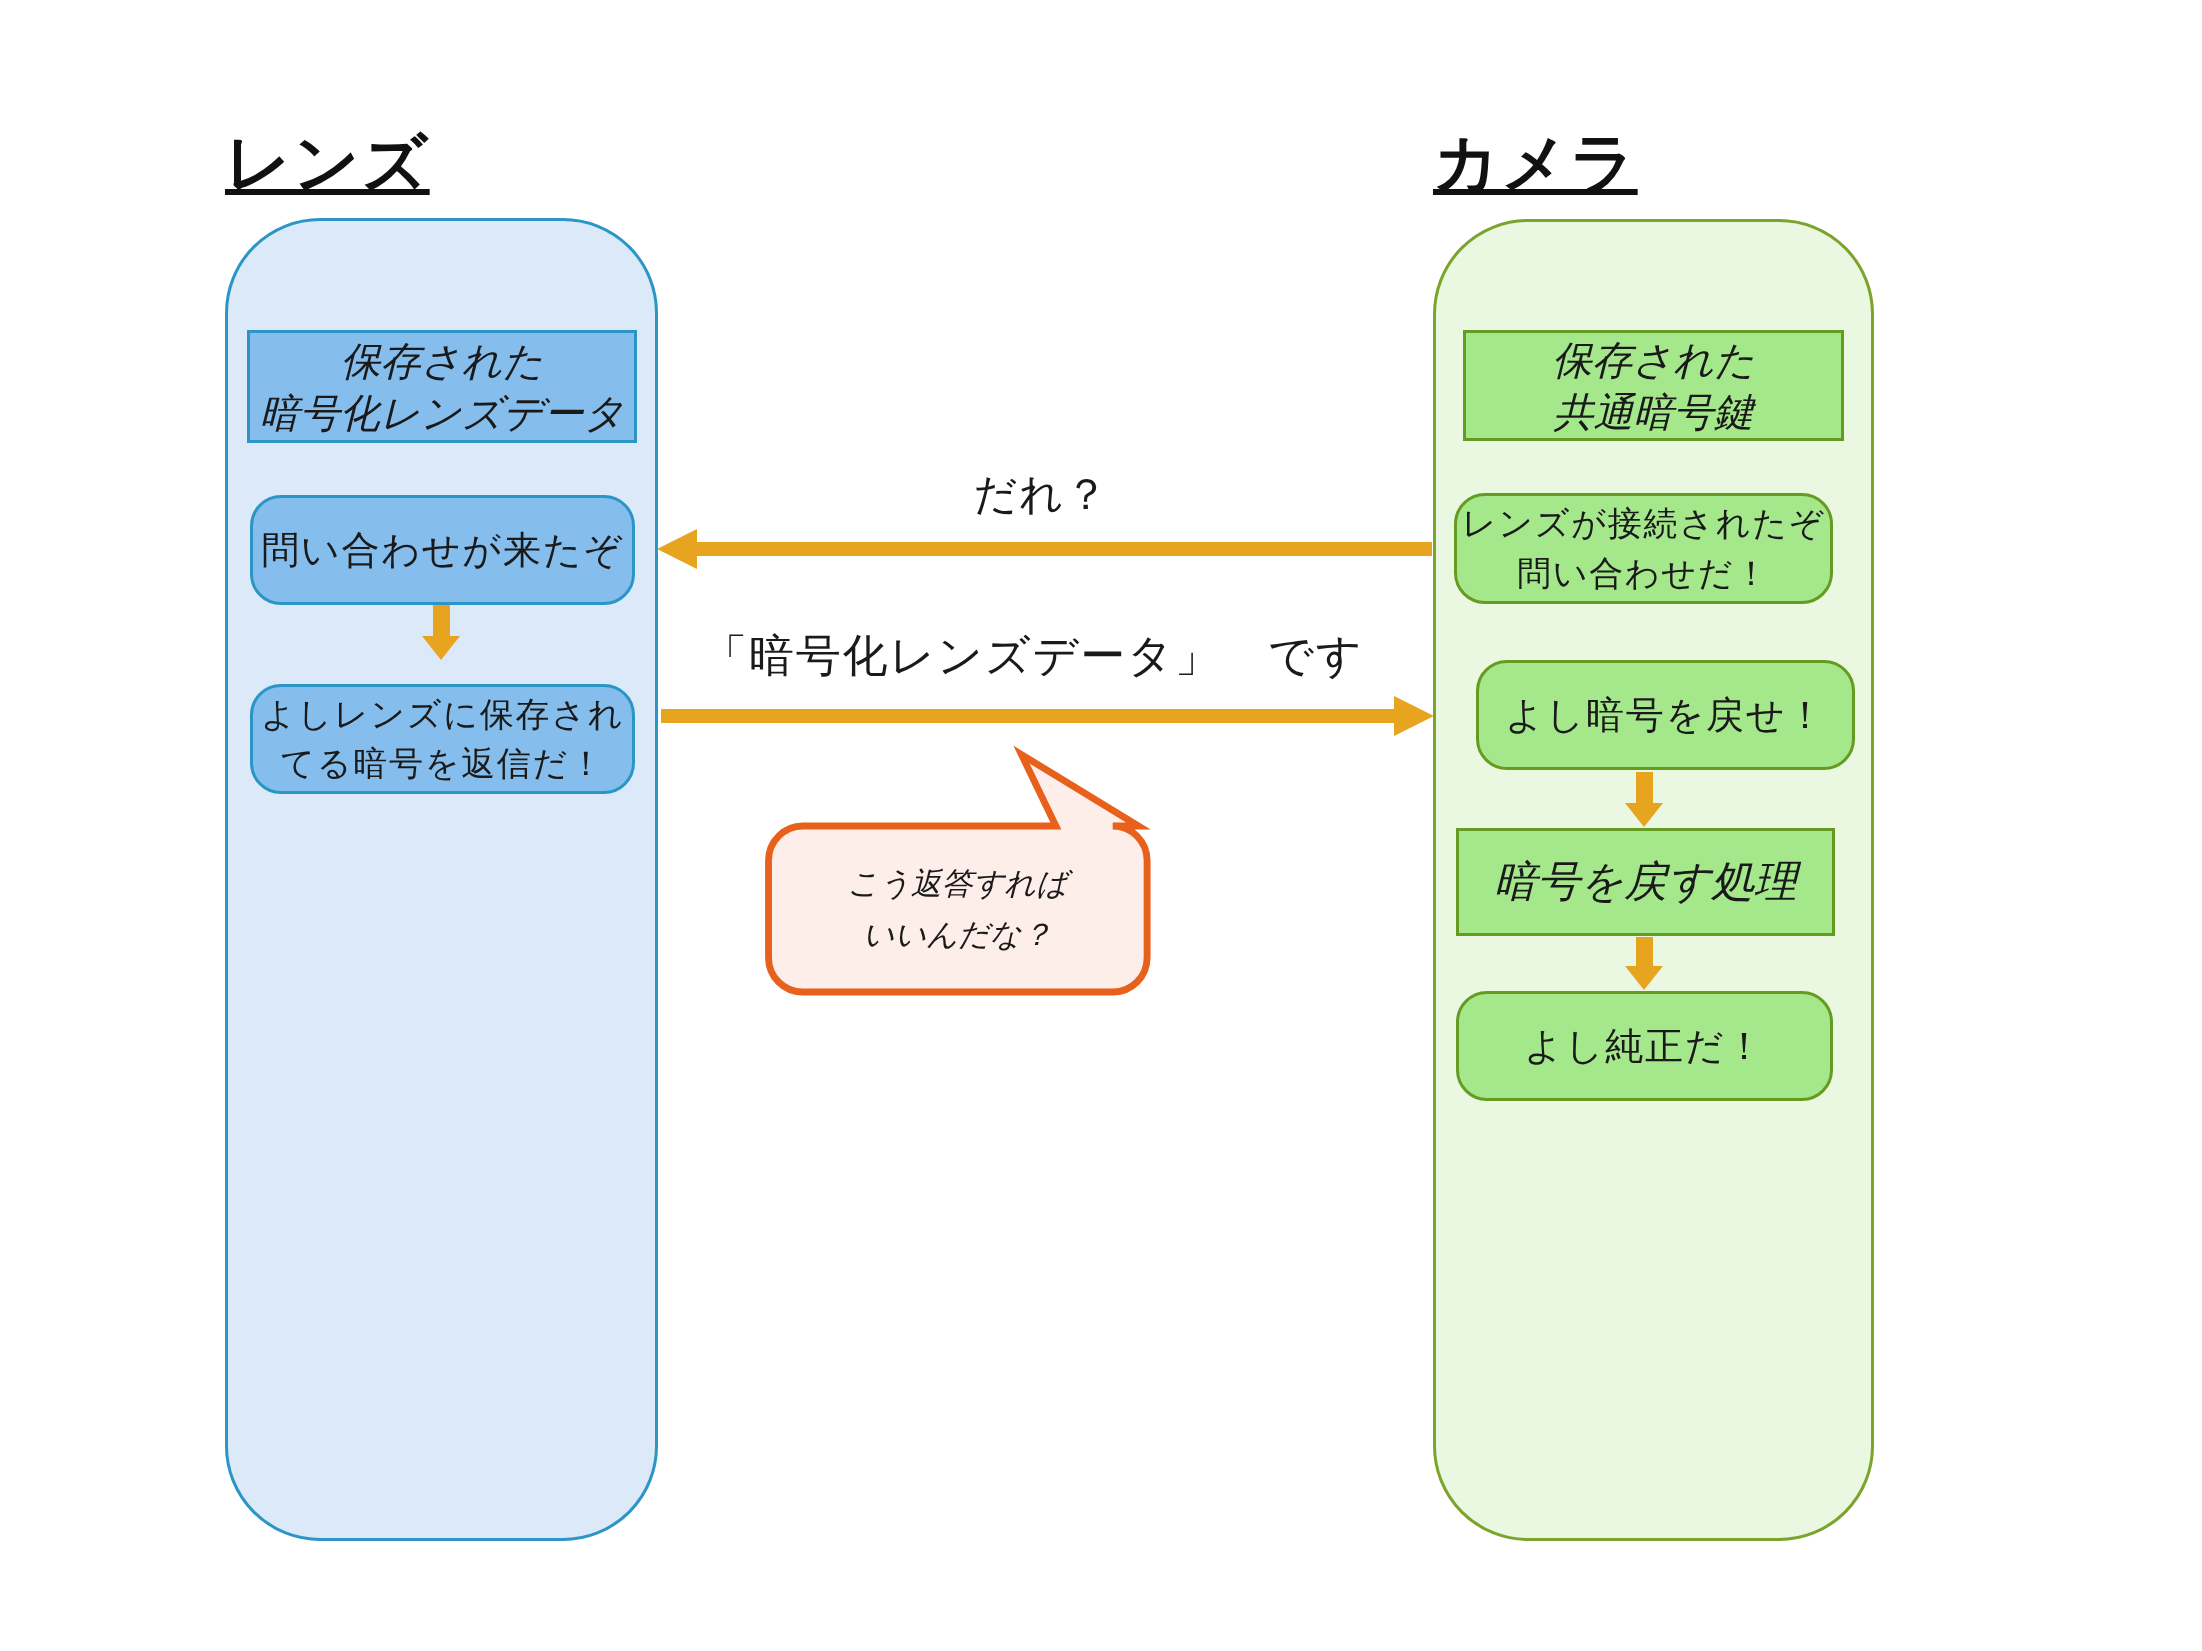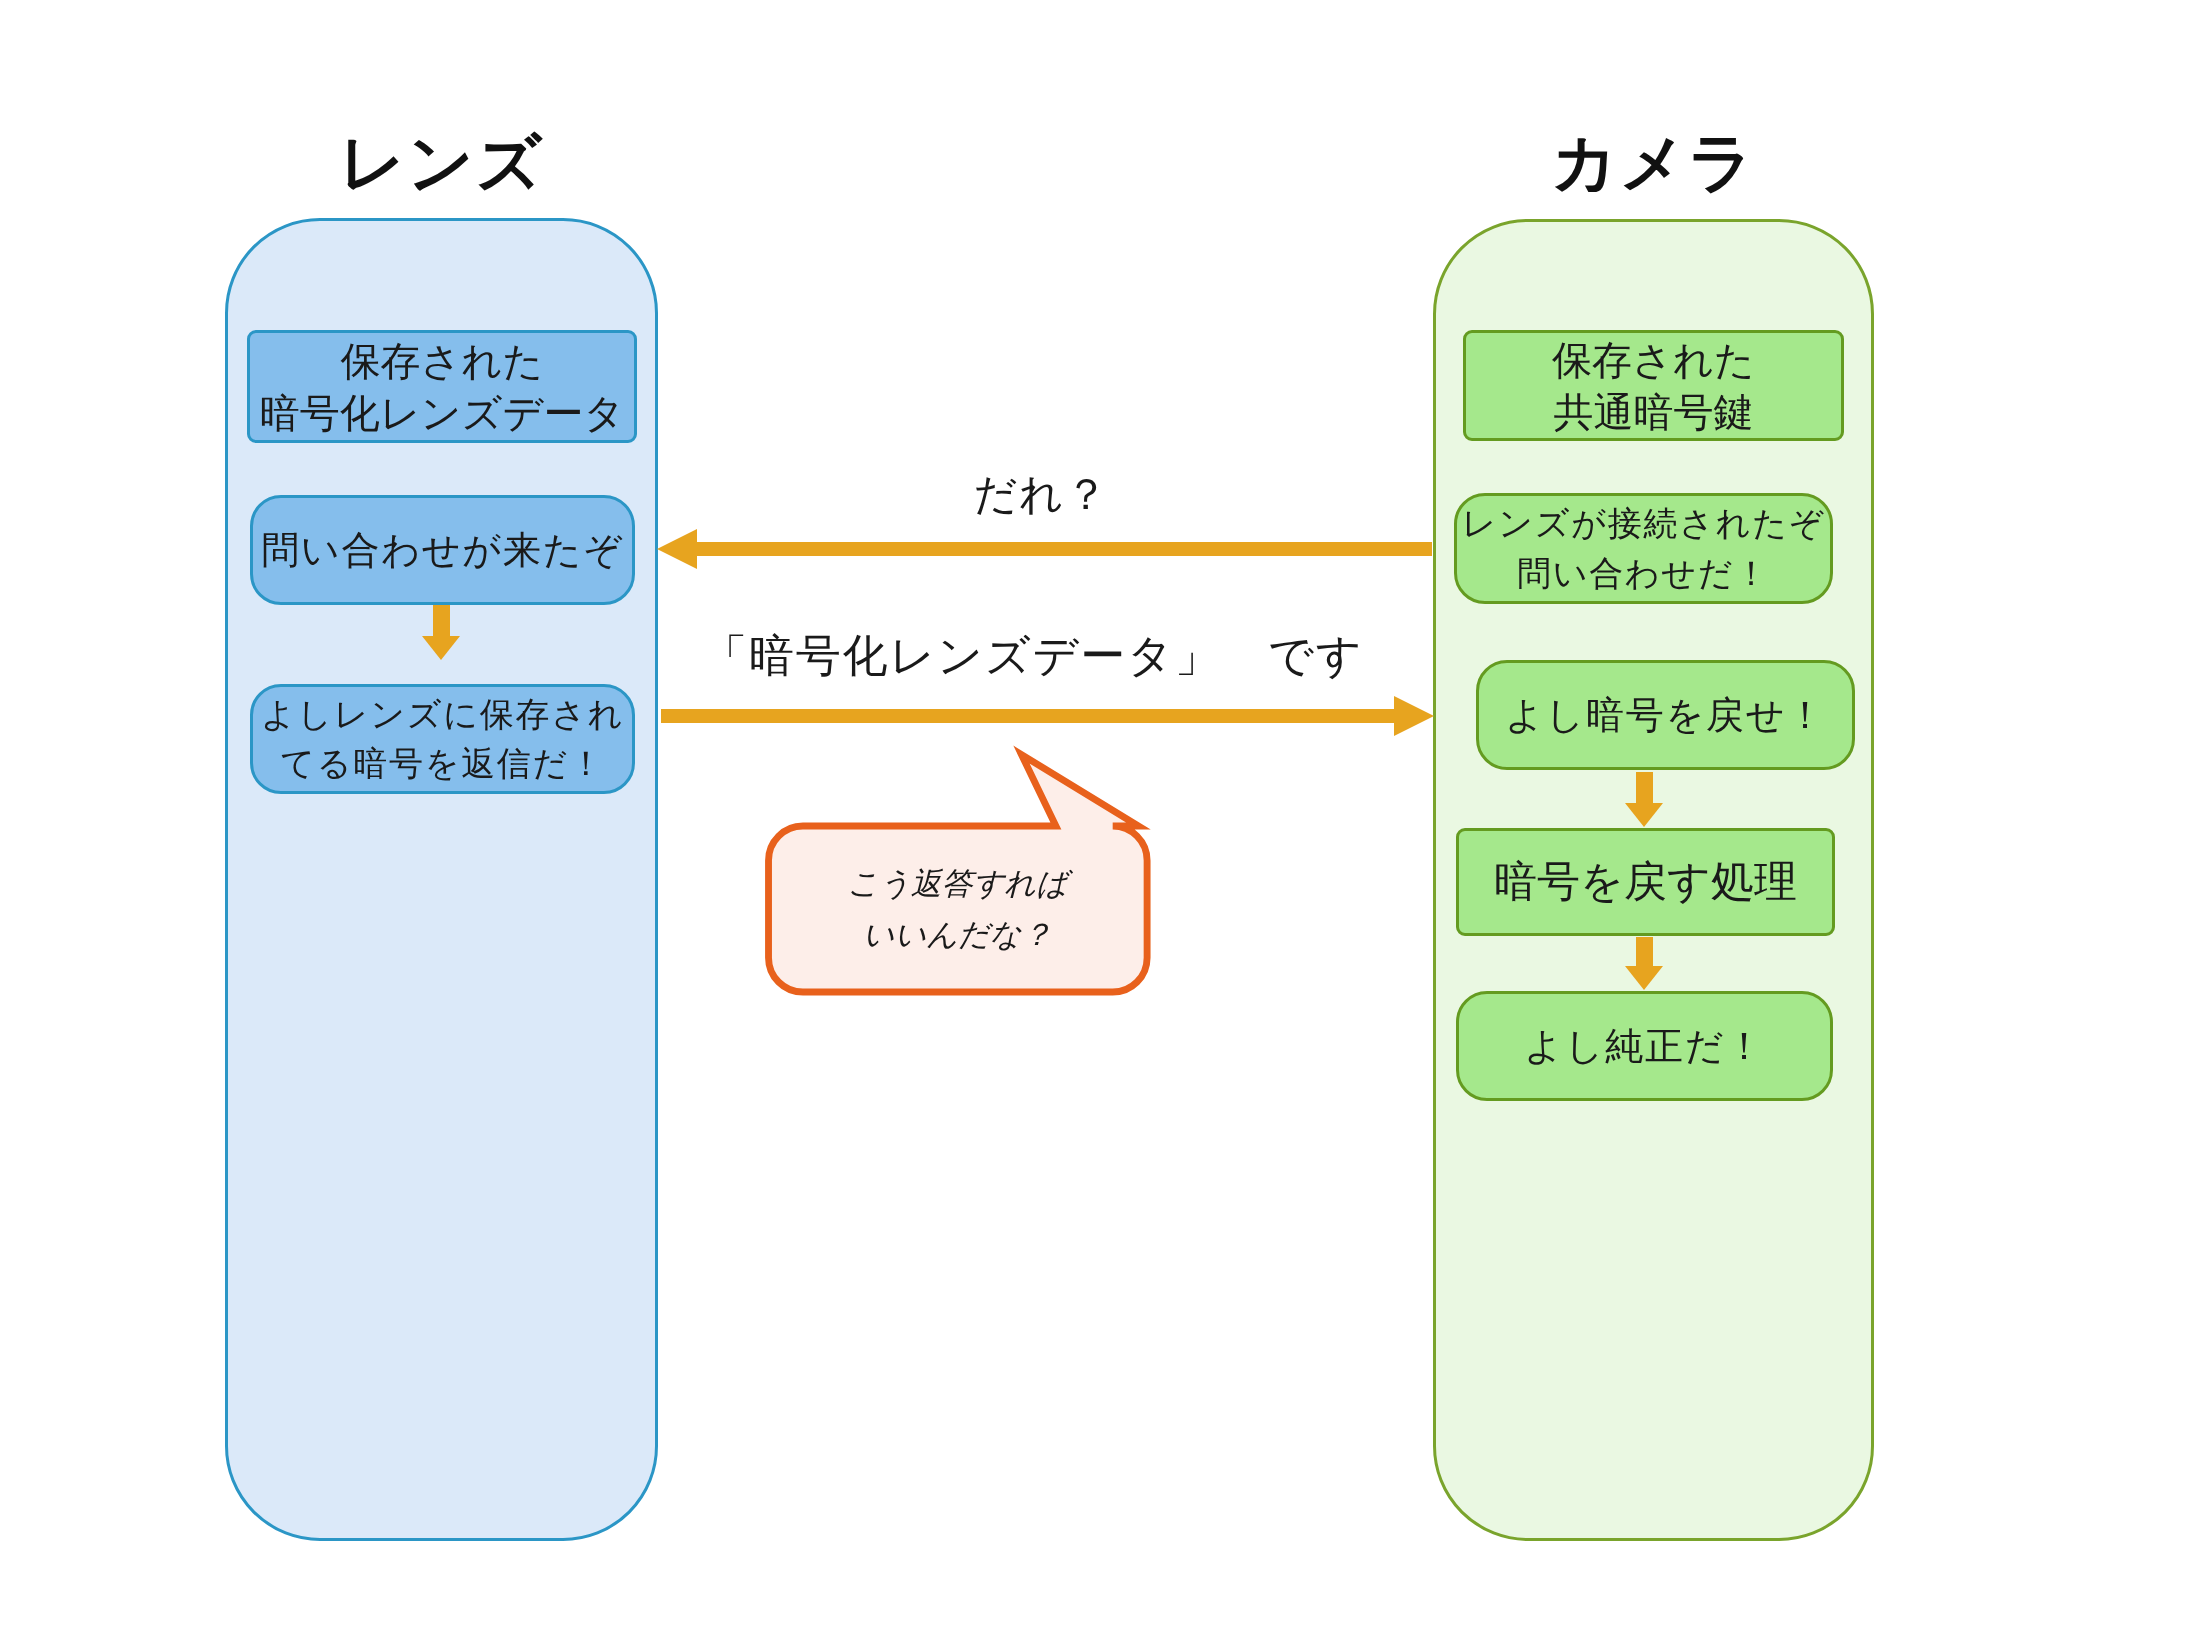--- a/index.html
+++ b/index.html
@@ -1,34 +1,34 @@
 <!DOCTYPE html>
 <html style="--background: #ffffff; --text: #1a1a1a; --lane-lens-fill: #dbe9f9; --lane-lens-border: #2b96c6; --box-lens-fill: #85beec; --box-lens-border: #2b96c6; --lane-camera-fill: #eaf8e2; --lane-camera-border: #7aa42c; --box-camera-fill: #a5e88c; --box-camera-border: #649b20; --arrow: #e7a41f; --bubble-fill: #fdeee9; --bubble-border: #e8611c;font-size:13.8px"><head>
 <meta charset="utf-8">
 <style>
   html,body{margin:0;padding:0;background:#ffffff;}
   .canvas{position:relative;width:2203px;height:1652px;background:var(--background,#fff);overflow:hidden;
           font-family:"Liberation Sans","DejaVu Sans",sans-serif;color:var(--text,#1a1a1a);}
 
-  .title{position:absolute;top:127px;text-align:center;font-weight:900;font-size:65px;line-height:1.1;
-         color:#111;letter-spacing:1.7px;}
+  .title{position:absolute;top:127px;text-align:left;font-weight:900;font-size:65px;line-height:1.1;
+         color:#111;letter-spacing:1.7px;text-decoration:underline;}
   .title-lens{left:225px;width:433px;}
   .title-camera{left:1433px;width:441px;}
 
   .lane{position:absolute;border-radius:95px;box-sizing:border-box;}
   .lane-lens{left:225px;top:218px;width:433px;height:1323px;
              background:var(--lane-lens-fill);border:3.4px solid var(--lane-lens-border);}
   .lane-camera{left:1433px;top:219px;width:441px;height:1322px;
                background:var(--lane-camera-fill);border:3.4px solid var(--lane-camera-border);}
 
   .box{position:absolute;display:flex;flex-direction:column;justify-content:center;align-items:center;
        text-align:center;box-sizing:border-box;}
   .box.blue{background:var(--box-lens-fill);border:3.4px solid var(--box-lens-border);}
   .box.green{background:var(--box-camera-fill);border:3.4px solid var(--box-camera-border);}
-  .rect{border-radius:9px;}
+  .rect{border-radius:0;font-style:italic;}
   .pill{border-radius:31px;}
   .f-round{font-family:"Liberation Sans","DejaVu Sans",sans-serif;font-weight:400;}
   .f-hand{font-family:"Liberation Sans","DejaVu Sans",sans-serif;font-weight:400;letter-spacing:1.7px;}
   .f-serif{font-family:"Liberation Serif","DejaVu Serif",serif;}
 
   .box-lens-store  {left:247px;top:330px;width:390px;height:113px;font-size:40px;line-height:1.3;}
   .box-lens-step1  {left:250px;top:495px;width:385px;height:110px;font-size:38px;}
   .box-lens-step2  {left:250px;top:660px;width:385px;height:110px;font-size:34px;line-height:1.45;margin-top:24px;}
   .box-cam-store   {left:1463px;top:330px;width:381px;height:111px;font-size:40px;line-height:1.3;}
   .box-cam-step1   {left:1454px;top:493px;width:379px;height:111px;font-size:34px;line-height:1.45;}

